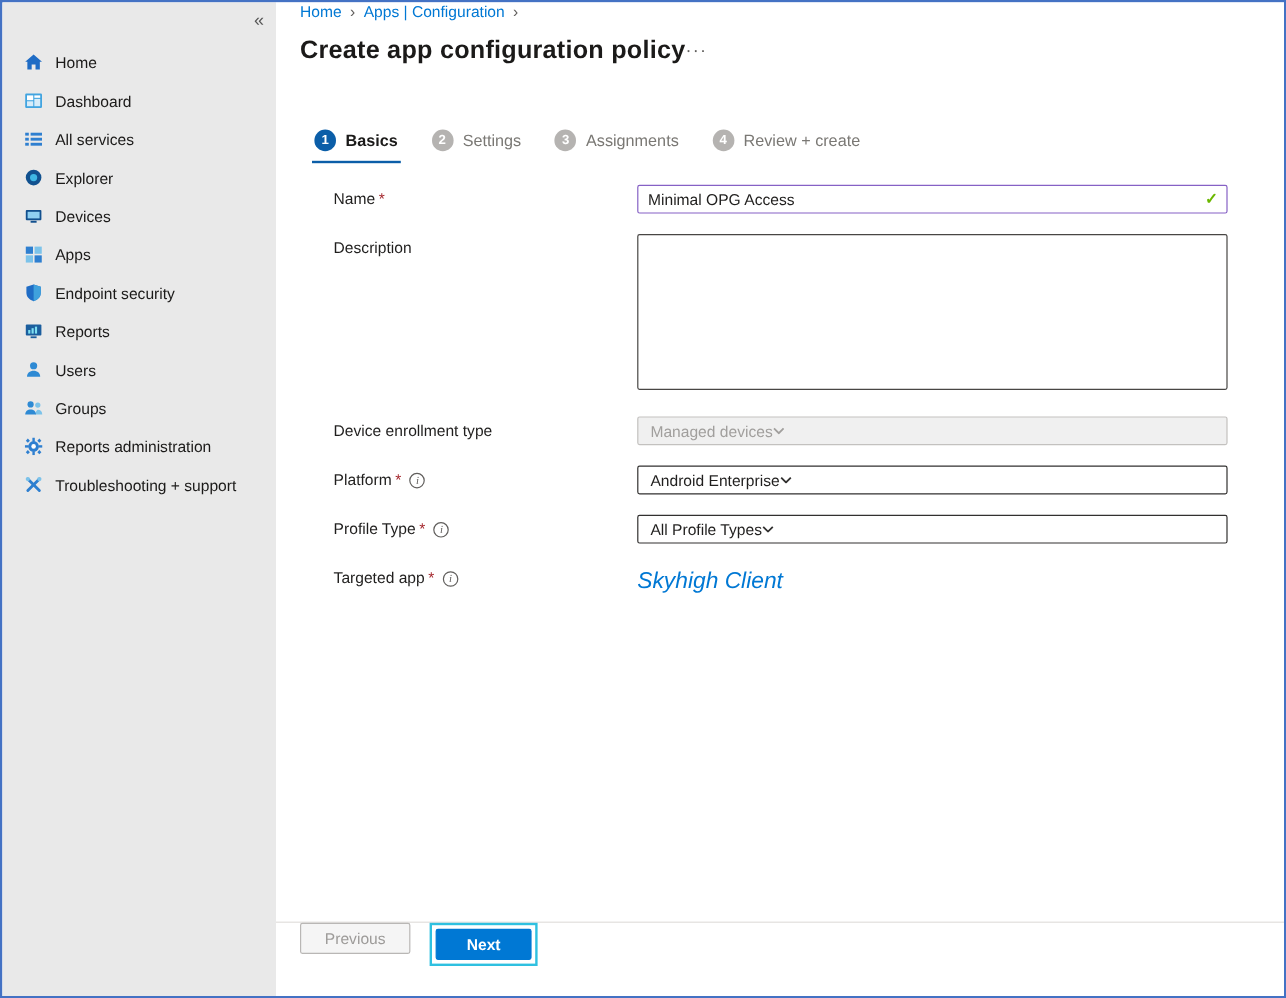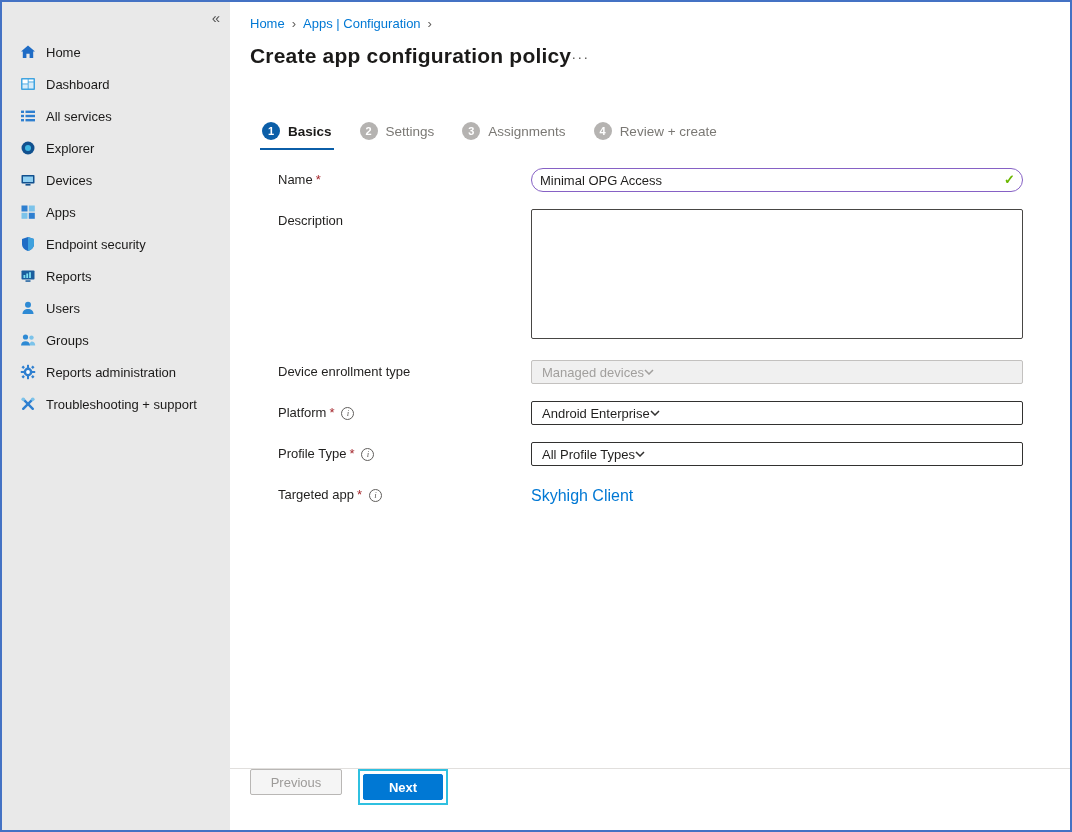--- a/index.html
+++ b/index.html
@@ -33,21 +33,21 @@
     height: 32px; padding: 0 10px 0 18px;
     font-size: 13px; color: #1b1a19; cursor: pointer;
     white-space: nowrap;
   }
   .icon16 { width: 16px; height: 16px; flex: none; display: inline-flex; }
   .icon16 svg { width: 16px; height: 16px; }
 
   
   .main {
     flex: 1; position: relative; background: #fff;
-    padding: 14px 0 0 20px;
+    padding: 0 0 0 20px;
   }
   .breadcrumb { font-size: 13px; line-height: 16px; }
   .breadcrumb a { color: #0078d4; text-decoration: none; cursor: pointer; }
   .breadcrumb .sep { color: #605e5c; margin: 0 7px; font-size: 13px; }
 
   .title-row { display: flex; align-items: center; margin-top: 12px; }
   h1 {
     margin: 0; font-size: 21px; font-weight: 700;
     color: #1b1a19; letter-spacing: .2px;
   }
@@ -85,21 +85,21 @@
     display: inline-flex; width: 13px; height: 13px;
     border: 1px solid #605e5c; border-radius: 50%;
     font-size: 9px; line-height: 1; align-items: center; justify-content: center;
     color: #605e5c; margin-left: 7px; vertical-align: 1px;
     font-family: "Liberation Serif", serif; font-style: italic;
     cursor: pointer;
   }
   .field { width: 492px; flex: none; position: relative; }
   .text-input {
     width: 100%; height: 24px;
-    border: 1px solid #8661c5; border-radius: 12px;
+    border: 1px solid #8661c5; border-radius: 2px;
     font-size: 13px; padding: 0 26px 0 8px;
     font-family: inherit; color: #201f1e; outline: none;
   }
   .check-glyph {
     position: absolute; right: 8px; top: 4px;
     color: #6bb700; font-size: 13px; font-weight: 700;
   }
   textarea.desc {
     width: 100%; height: 130px;
     border: 1px solid #484644; border-radius: 2px;
@@ -111,21 +111,21 @@
     display: flex; align-items: center; 
     padding: 0 10px; font-size: 13px; color: #201f1e;
     background: #fff; cursor: pointer;
   }
   .select .chev { display: inline-flex; }
   .select .chev path { stroke: #323130; }
   .select.disabled { background: #f0f0f0; border-color: #c3c1bf; color: #a19f9d; cursor: default; }
   .select.disabled .chev path { stroke: #a19f9d; }
   .app-link {
     display: inline-block; padding-top: 4px;
-    color: #0078d4; font-size: 16px; text-decoration: none; cursor: pointer;
+    color: #0078d4; font-size: 19px; text-decoration: none; cursor: pointer; font-style: italic;
   }
 
   
   .footer {
     position: absolute; left: 0; right: 0; bottom: 0; height: 62px;
     border-top: 1px solid #e1dfdd; background: #fff;
     display: flex; align-items: flex-start; padding-left: 20px; gap: 16px;
   }
   .btn-prev {
     width: 92px; height: 26px;

